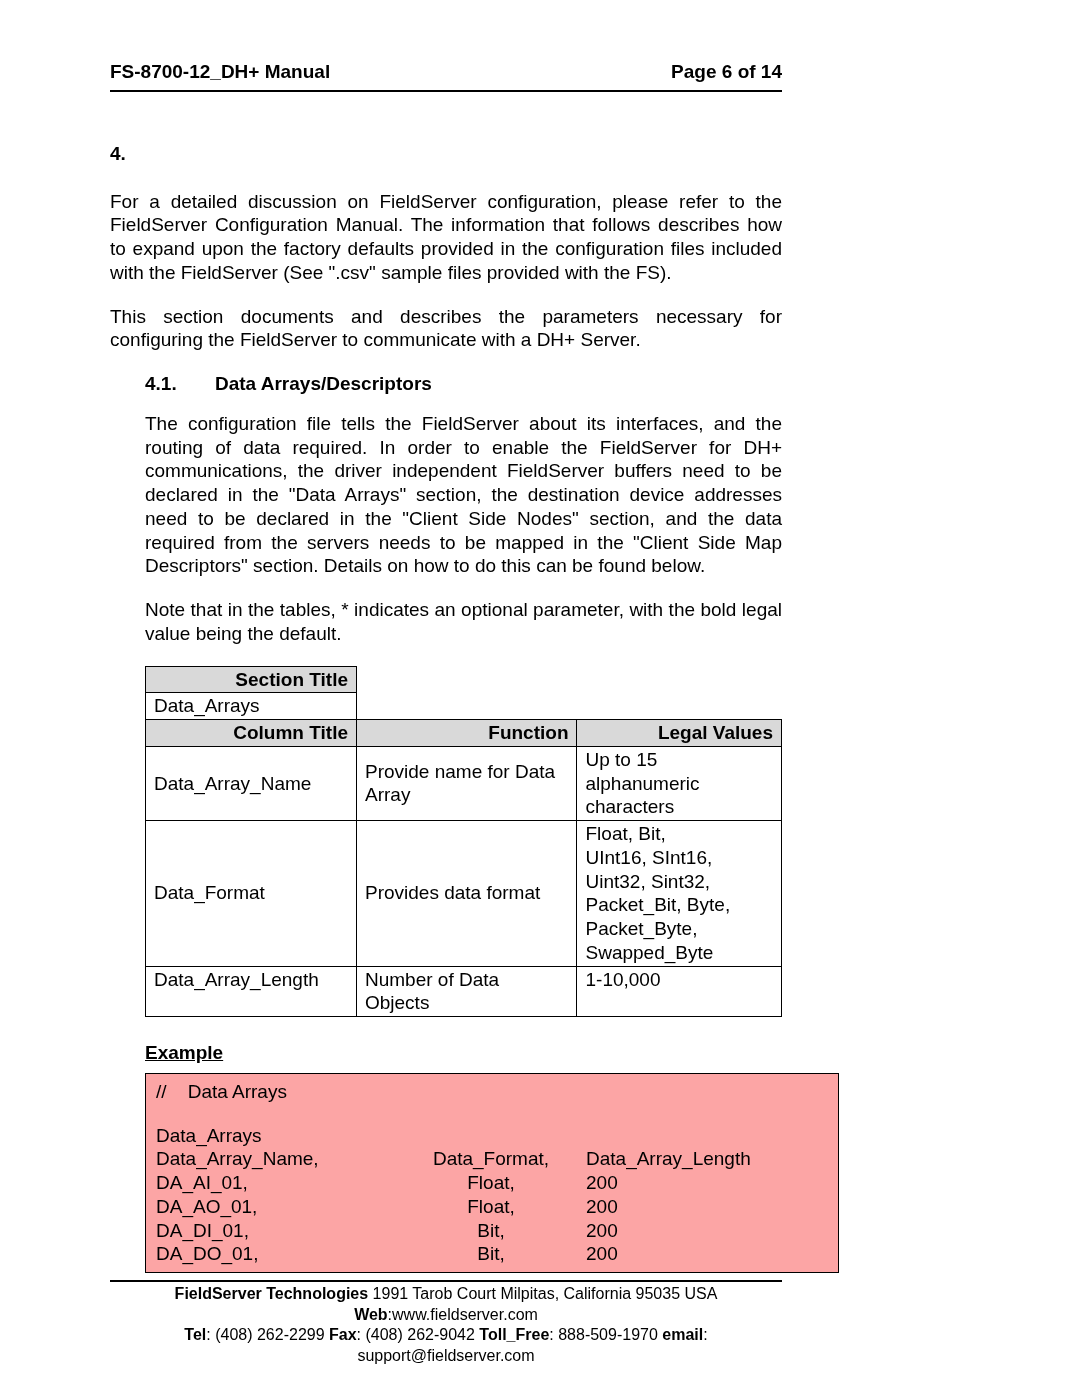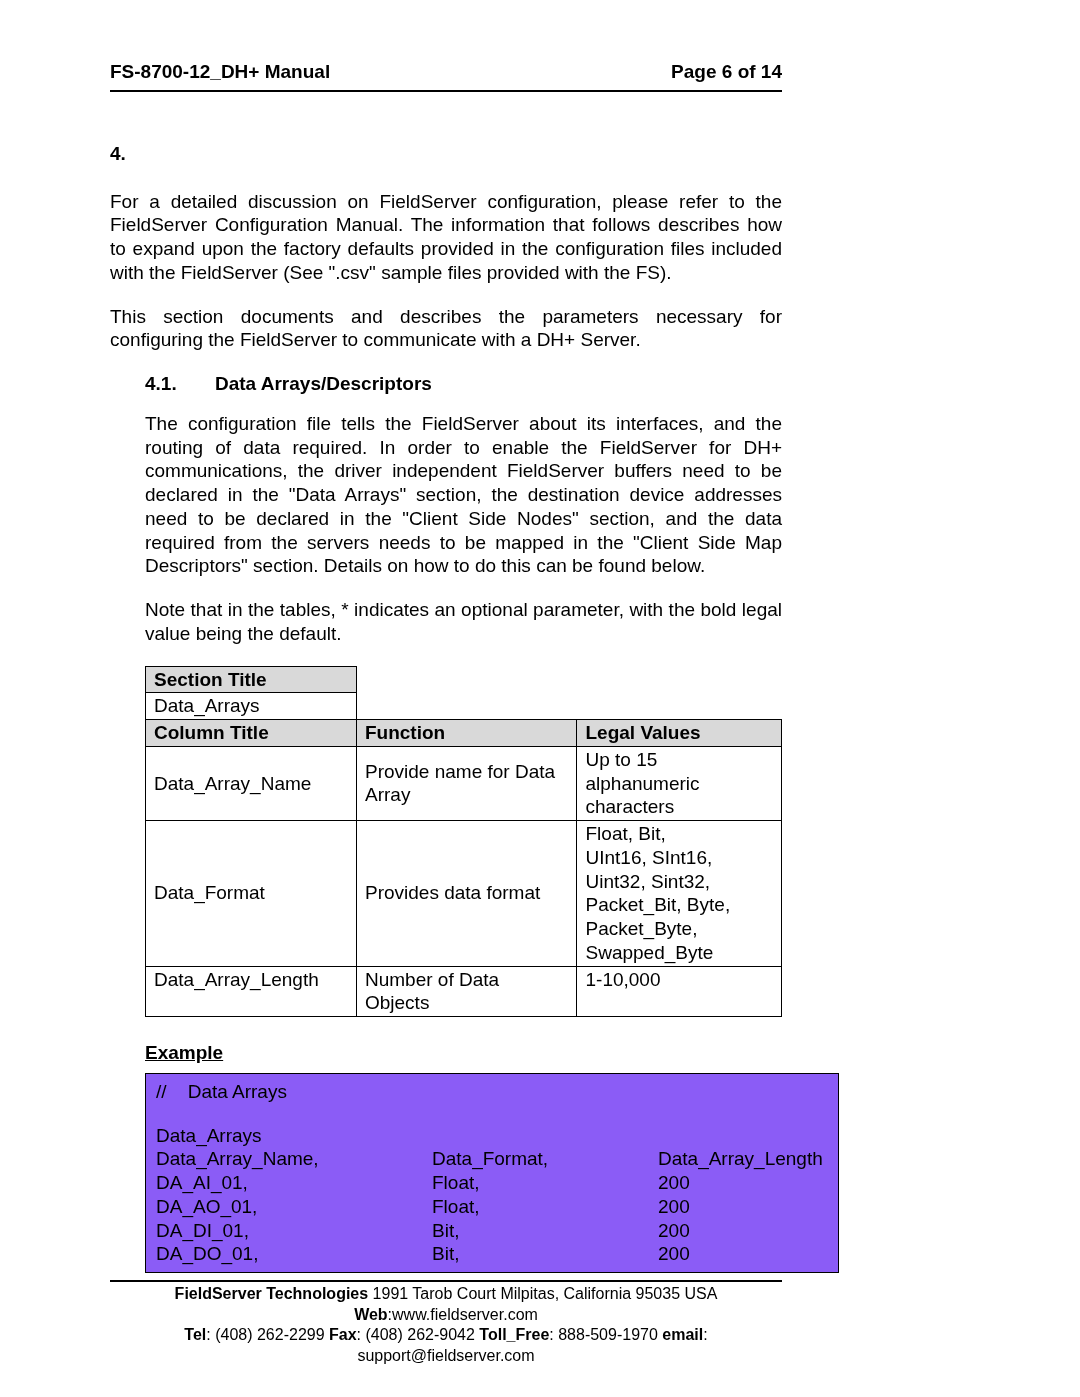--- a/index.html
+++ b/index.html
@@ -50,40 +50,40 @@
   .tbl td, .tbl th {
     border: 1px solid #000;
     padding: 1px 8px;
     text-align: left;
     vertical-align: top;
     font-weight: normal;
   }
   .tbl .hdr {
     background: #d9d9d9;
     font-weight: bold;
-    text-align: left;
+    text-align: right;
   }
   .tbl .col1 { width: 205px; }
   .tbl .col2 { width: 250px; }
   .tbl .col3 { width: 210px; }
   .example-label {
     font-weight: bold;
     text-decoration: underline;
     margin-bottom: 8px;
   }
   .example-box {
-    background: #8b5cf6;
+    background: #fca5a5;
     border: 1px solid #000;
     padding: 6px 10px;
     width: 694px;
     box-sizing: border-box;
   }
-  .ex-row { display: flex; gap: 36px; }
+  .ex-row { display: flex; }
   .ex-c1 { width: 240px; }
-  .ex-c2 { width: 190px; }
+  .ex-c2 { width: 190px; text-align: center; }
   .ex-c3 { flex: 1; }
   .footer {
     position: absolute;
     left: 110px;
     right: 90px;
     bottom: 30px;
   }
   .footer-hr {
     border: none;
     border-top: 2px solid #000;

